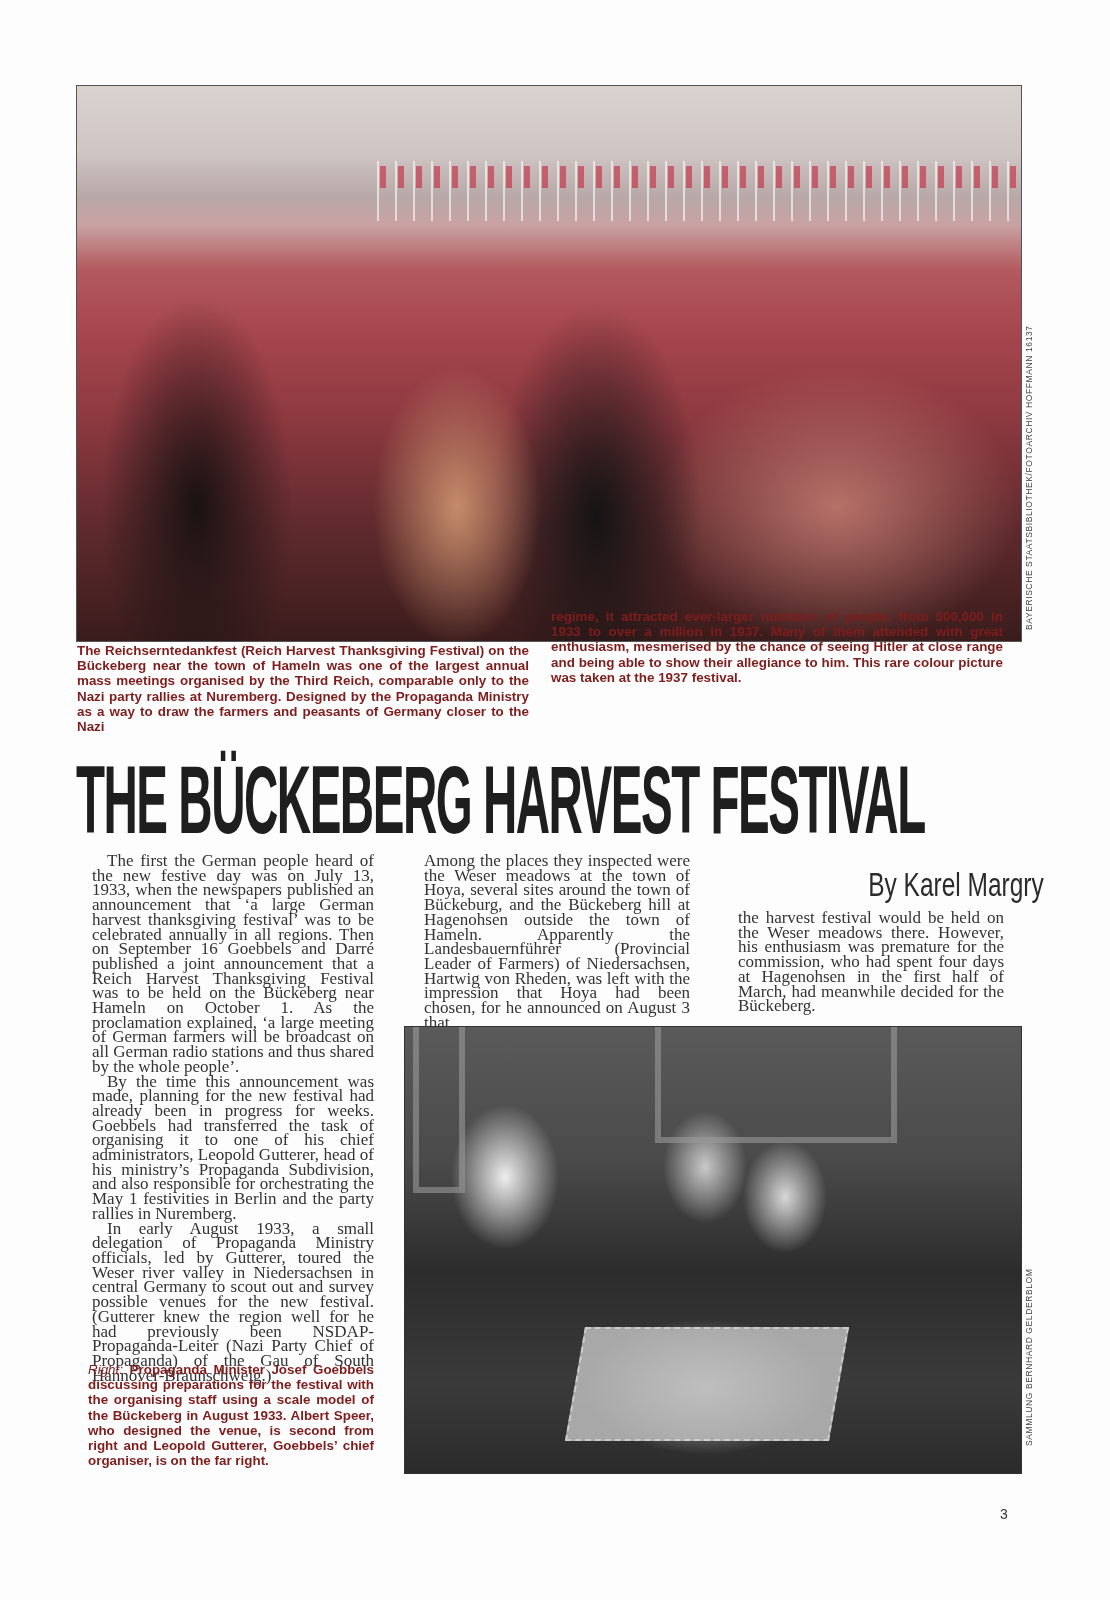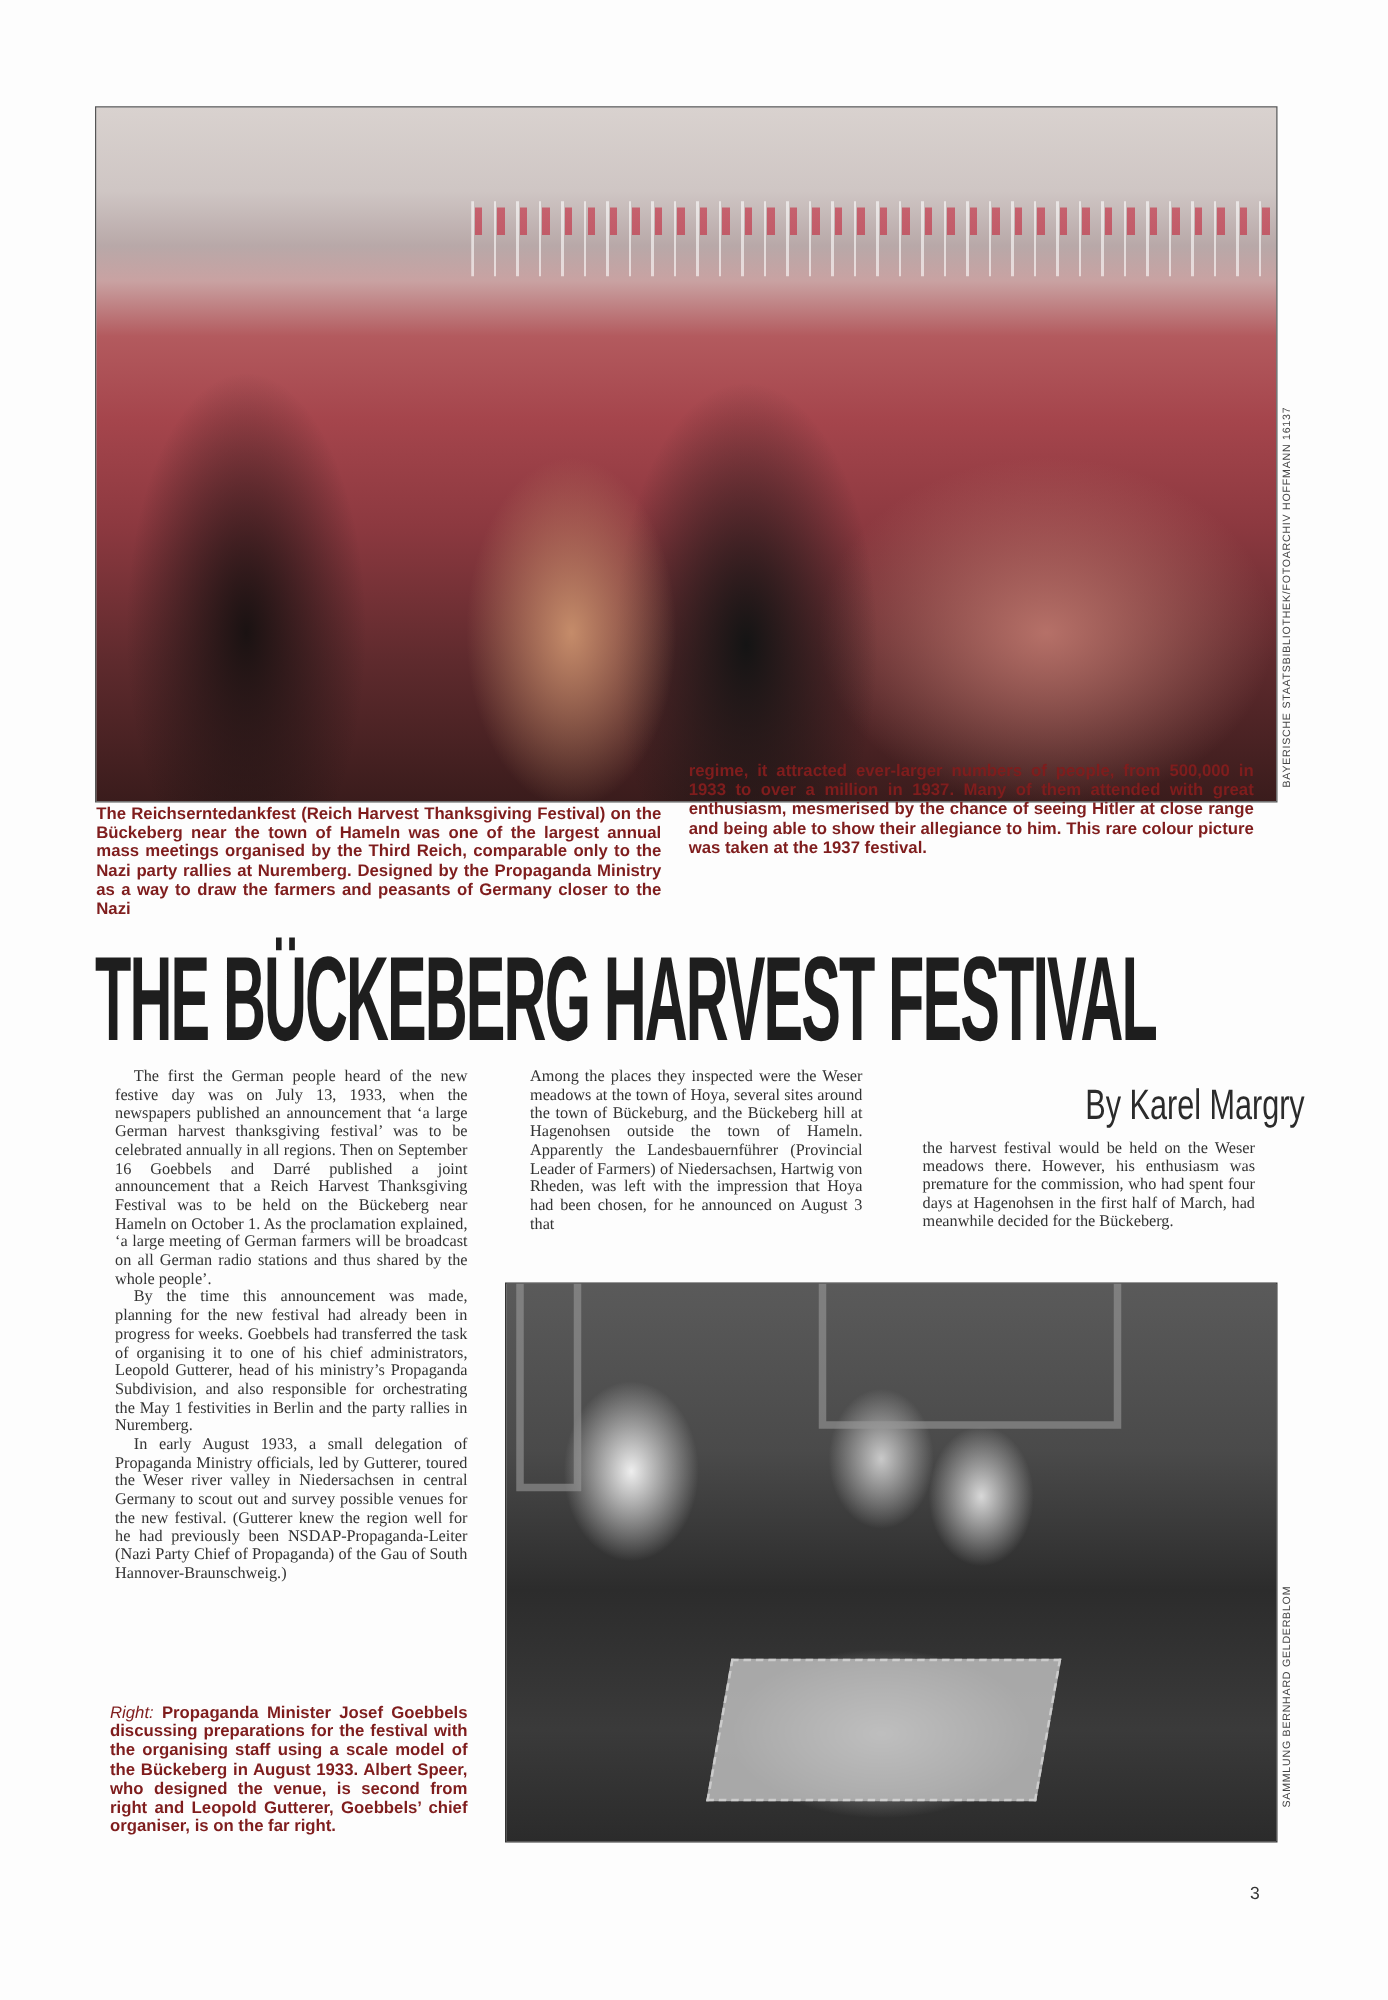--- a/index.html
+++ b/index.html
@@ -27,21 +27,21 @@
 
   
   .headline { left:76px; top:760px; width:944px; height:80px; font-family:"Liberation Sans", sans-serif; font-weight:bold;
     font-size:96px; line-height:80px; color:#1e1e1e; white-space:nowrap; letter-spacing:-3px;
     transform-origin:left top; transform:scaleX(0.495); }
   .byline { left:800px; top:866px; width:220px; text-align:left; font-family:"Liberation Sans", sans-serif; font-size:34px;
     line-height:36px; color:#2b2b2b; white-space:nowrap; }
   .byline span { display:inline-block; transform:scaleX(0.72); transform-origin:right center; }
 
   
-  .body-col { font-size:13px; line-height:14.7px; color:#333; text-align:justify; hyphens:manual; }
+  .body-col { font-size:17px; line-height:14.7px; color:#333; text-align:justify; hyphens:manual; }
   .body-col p { margin:0; text-indent:15px; }
   .body-col p.noindent { text-indent:0;margin-left:28px; }
 
   
   .photo-bottom { left:404px; top:1026px; width:616px; height:446px; border:1px solid #333;
     background:
       radial-gradient(ellipse 90px 120px at 100px 150px, #eee 0%, rgba(238,238,238,0) 60%),
       radial-gradient(ellipse 160px 90px at 300px 360px, #c8c8c8 0%, rgba(200,200,200,0) 75%),
       radial-gradient(ellipse 60px 80px at 380px 170px, #d8d8d8 0%, rgba(216,216,216,0) 70%),
       radial-gradient(ellipse 60px 80px at 300px 140px, #c9c9c9 0%, rgba(201,201,201,0) 70%),

